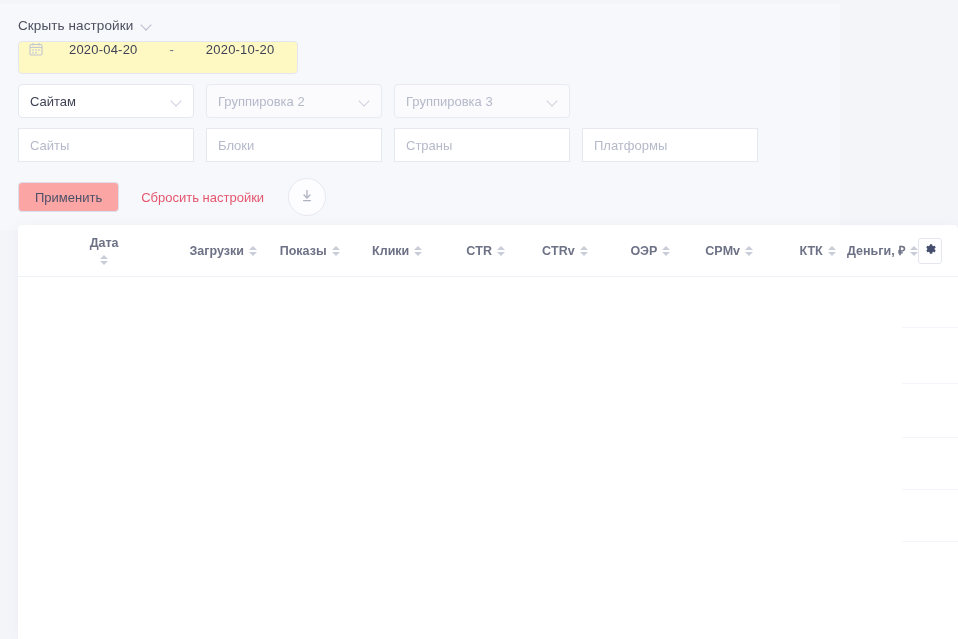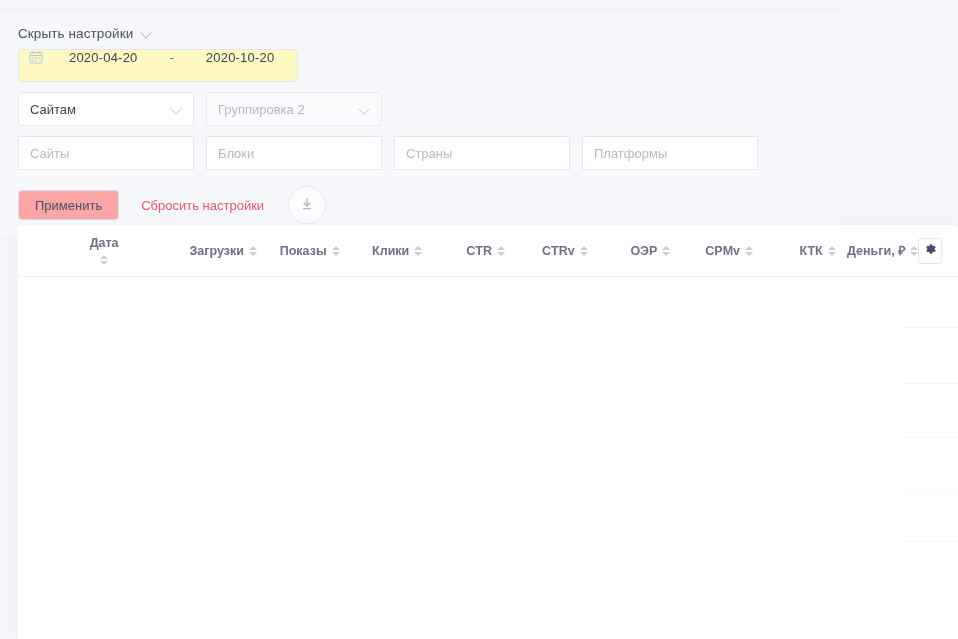--- a/index.html
+++ b/index.html
@@ -15,21 +15,21 @@
     font-family: "Liberation Sans", sans-serif;
     background: #f4f5f9;
     color: #3f4254;
     font-size: 13px;
     -webkit-font-smoothing: antialiased;
   }
 
   
   .settings-panel {
     position: absolute;
-    left: 0; top: 12px;
+    left: 0; top: 4px;
     width: 840px;
     background: #f7f8fb;
     padding: 4px 0 14px 0;
   }
   .panel-toggle {
     display: flex;
     align-items: center;
     gap: 8px;
     padding: 10px 0 8px 18px;
     cursor: pointer;
@@ -272,20 +272,24 @@
 
   <div class="ctrl-row">
     <div class="sel">
       <span class="sel-text">Сайтам</span>
       <span class="chev"></span>
     </div>
     <div class="sel muted">
       <span class="sel-text">Группировка 2</span>
       <span class="chev"></span>
     </div>
+    <div class="sel muted">
+      <span class="sel-text">Группировка 3</span>
+      <span class="chev"></span>
+    </div>
   </div>
 
   <div class="ctrl-row">
     <div class="txt">Сайты</div>
     <div class="txt">Блоки</div>
     <div class="txt">Страны</div>
     <div class="txt">Платформы</div>
   </div>
 
   <div class="action-row">

